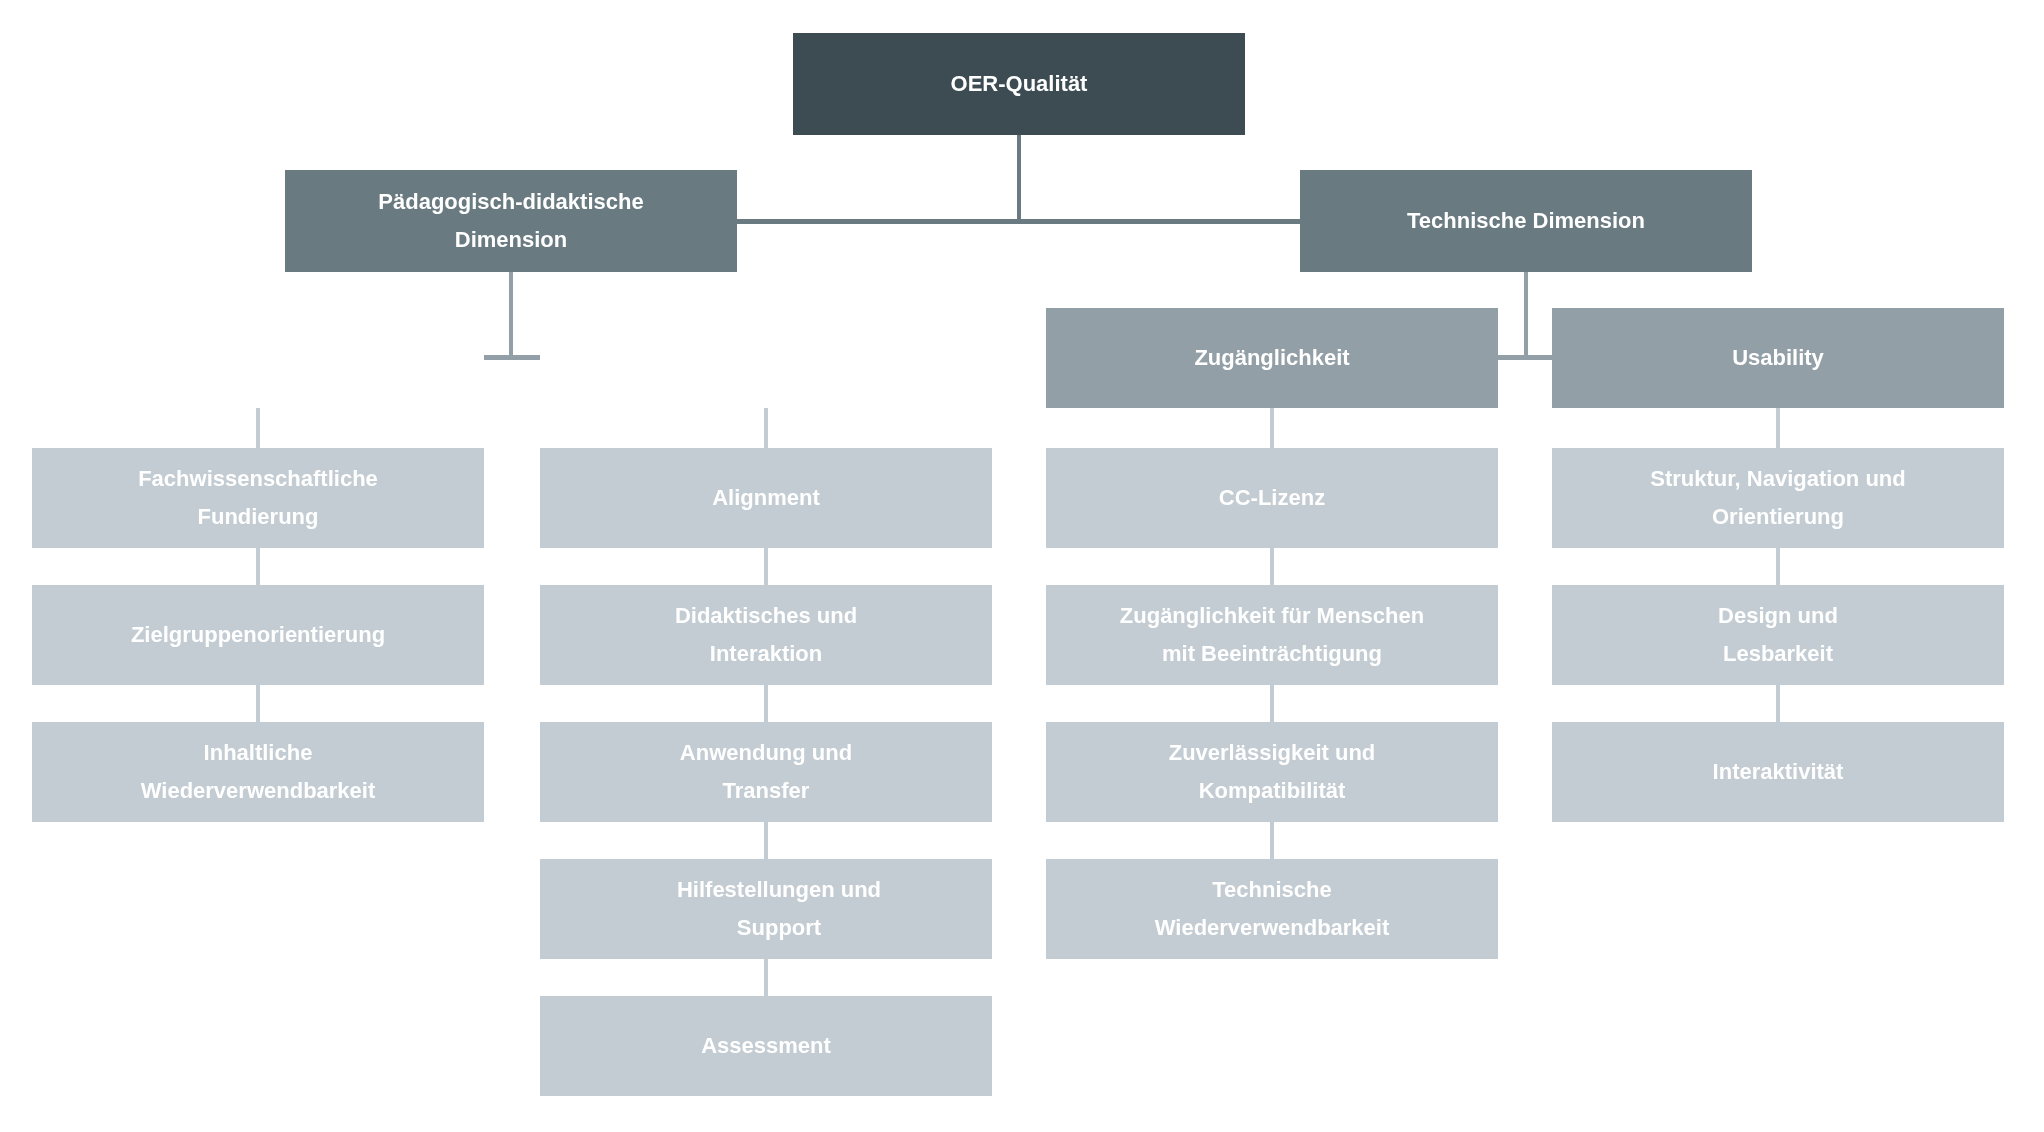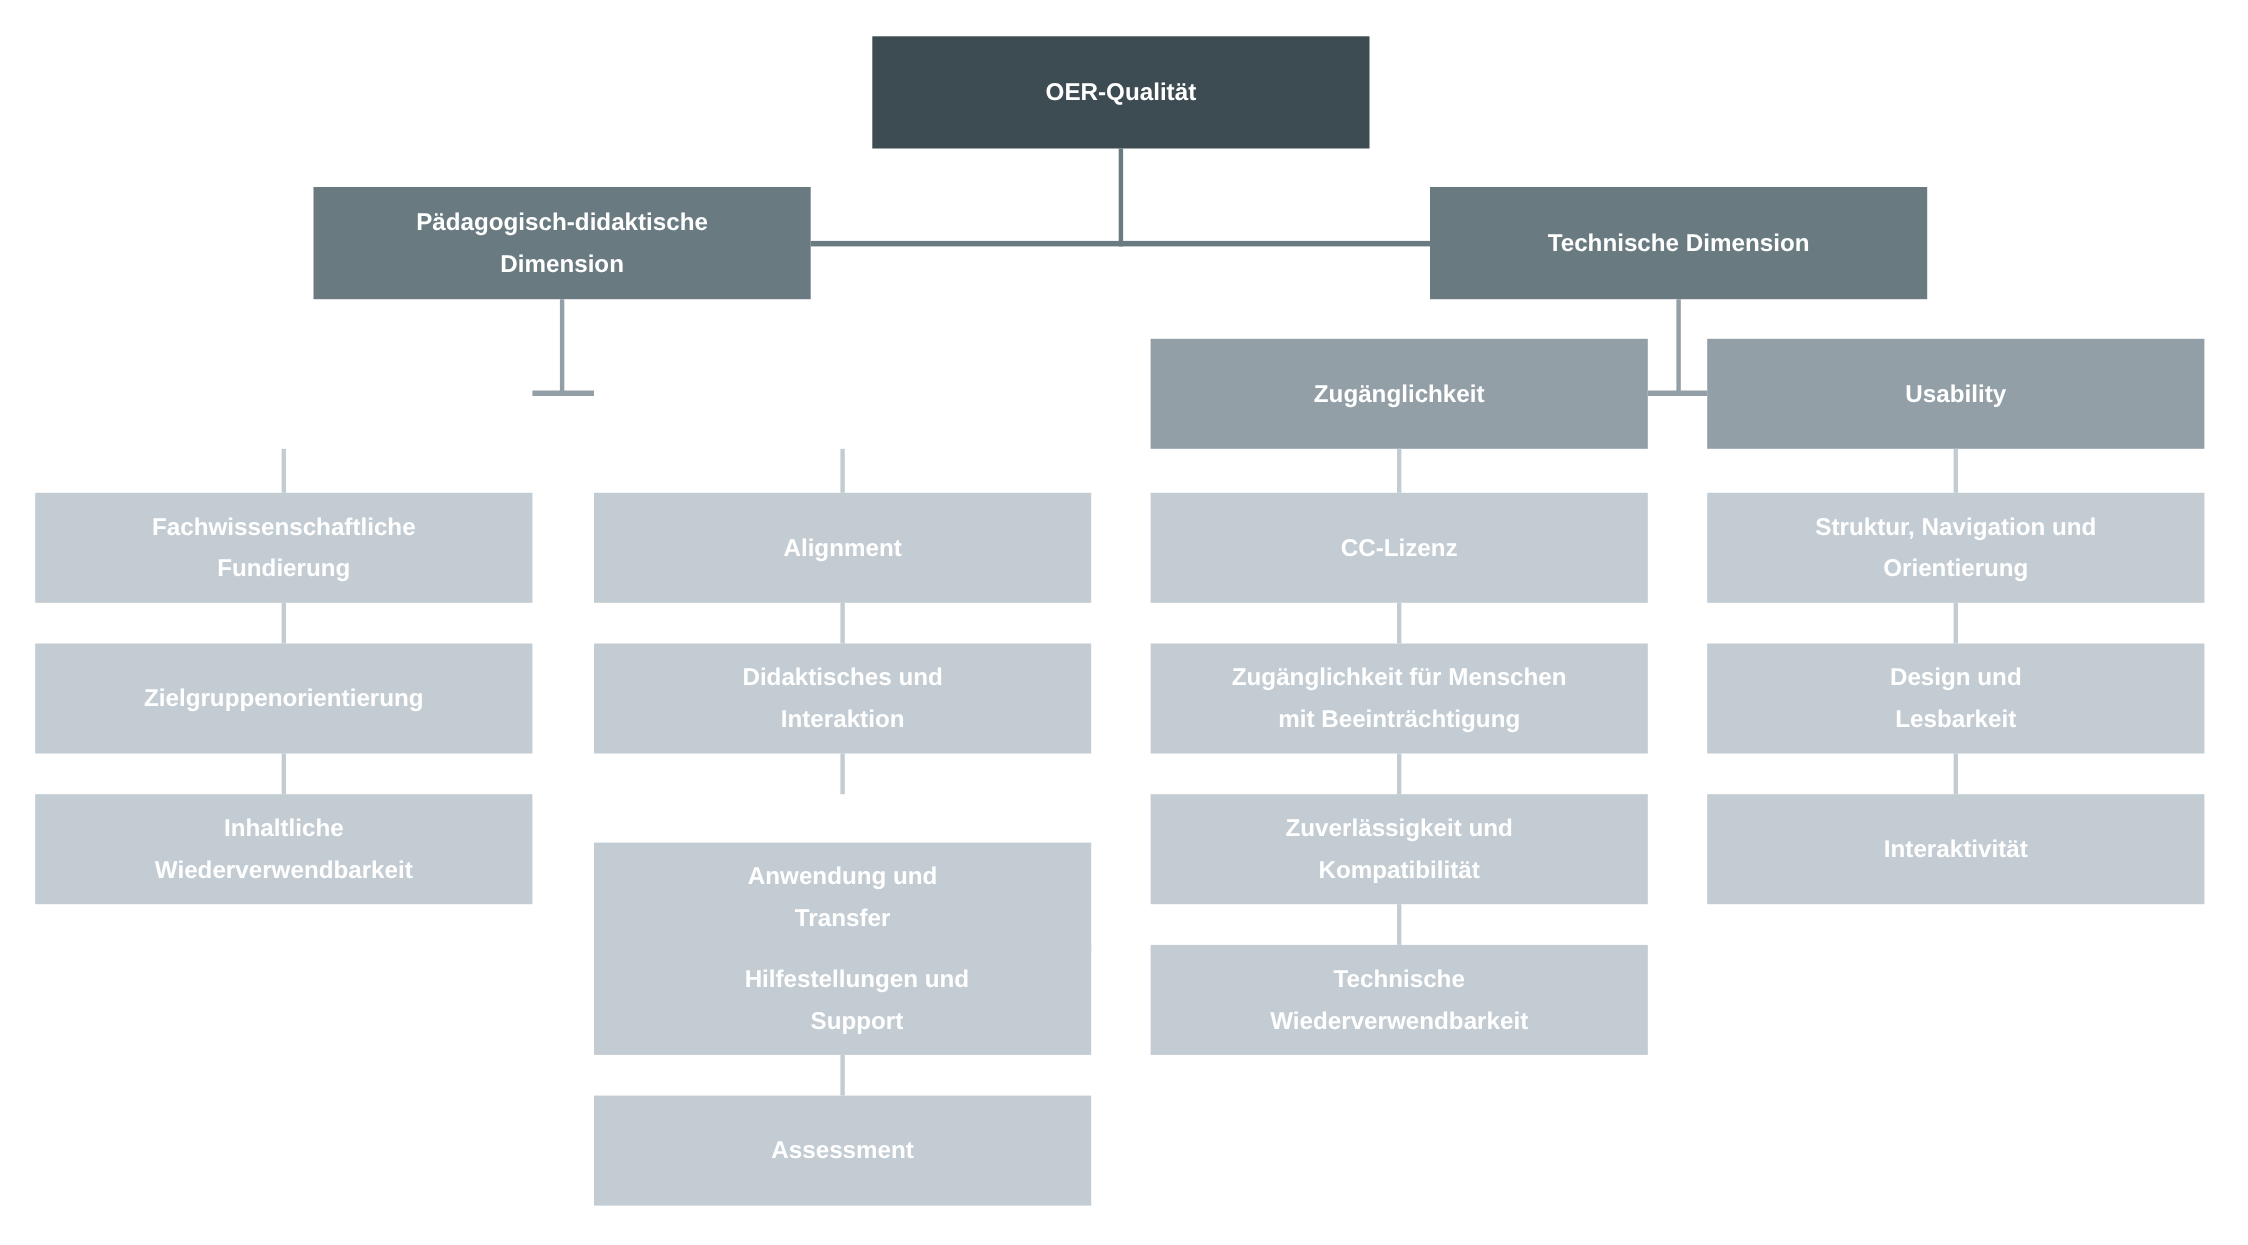--- a/index.html
+++ b/index.html
@@ -75,21 +75,21 @@
 
   <div class="conn c4" style="left:764px; top:408px; width:4px; height:40px;"></div>
   <div class="conn c4" style="left:764px; top:548px; width:4px; height:37px;"></div>
   <div class="conn c4" style="left:764px; top:685px; width:4px; height:37px;"></div>
   <div class="conn c4" style="left:764px; top:822px; width:4px; height:37px;"></div>
   <div class="conn c4" style="left:764px; top:959px; width:4px; height:37px;"></div>
 
   <div class="box l4" style="left:540px; top:448px; width:452px; height:100px;">Alignment</div>
   <div class="box l4" style="left:540px; top:585px; width:452px; height:100px;">Didaktisches und
 Interaktion</div>
-  <div class="box l4" style="left:540px; top:722px; width:452px; height:100px;margin-top:44px;">Anwendung und
+  <div class="box l4" style="left:540px; top:722px; width:452px; height:100px;">Anwendung und
 Transfer</div>
   <div class="box l4" style="left:540px; top:859px; width:452px; height:100px;padding-left:40px;">Hilfestellungen und
 Support</div>
   <div class="box l4" style="left:540px; top:996px; width:452px; height:100px;">Assessment</div>
 
   <div class="conn c4" style="left:1270px; top:408px; width:4px; height:40px;"></div>
   <div class="conn c4" style="left:1270px; top:548px; width:4px; height:37px;"></div>
   <div class="conn c4" style="left:1270px; top:685px; width:4px; height:37px;"></div>
   <div class="conn c4" style="left:1270px; top:822px; width:4px; height:37px;"></div>
 

